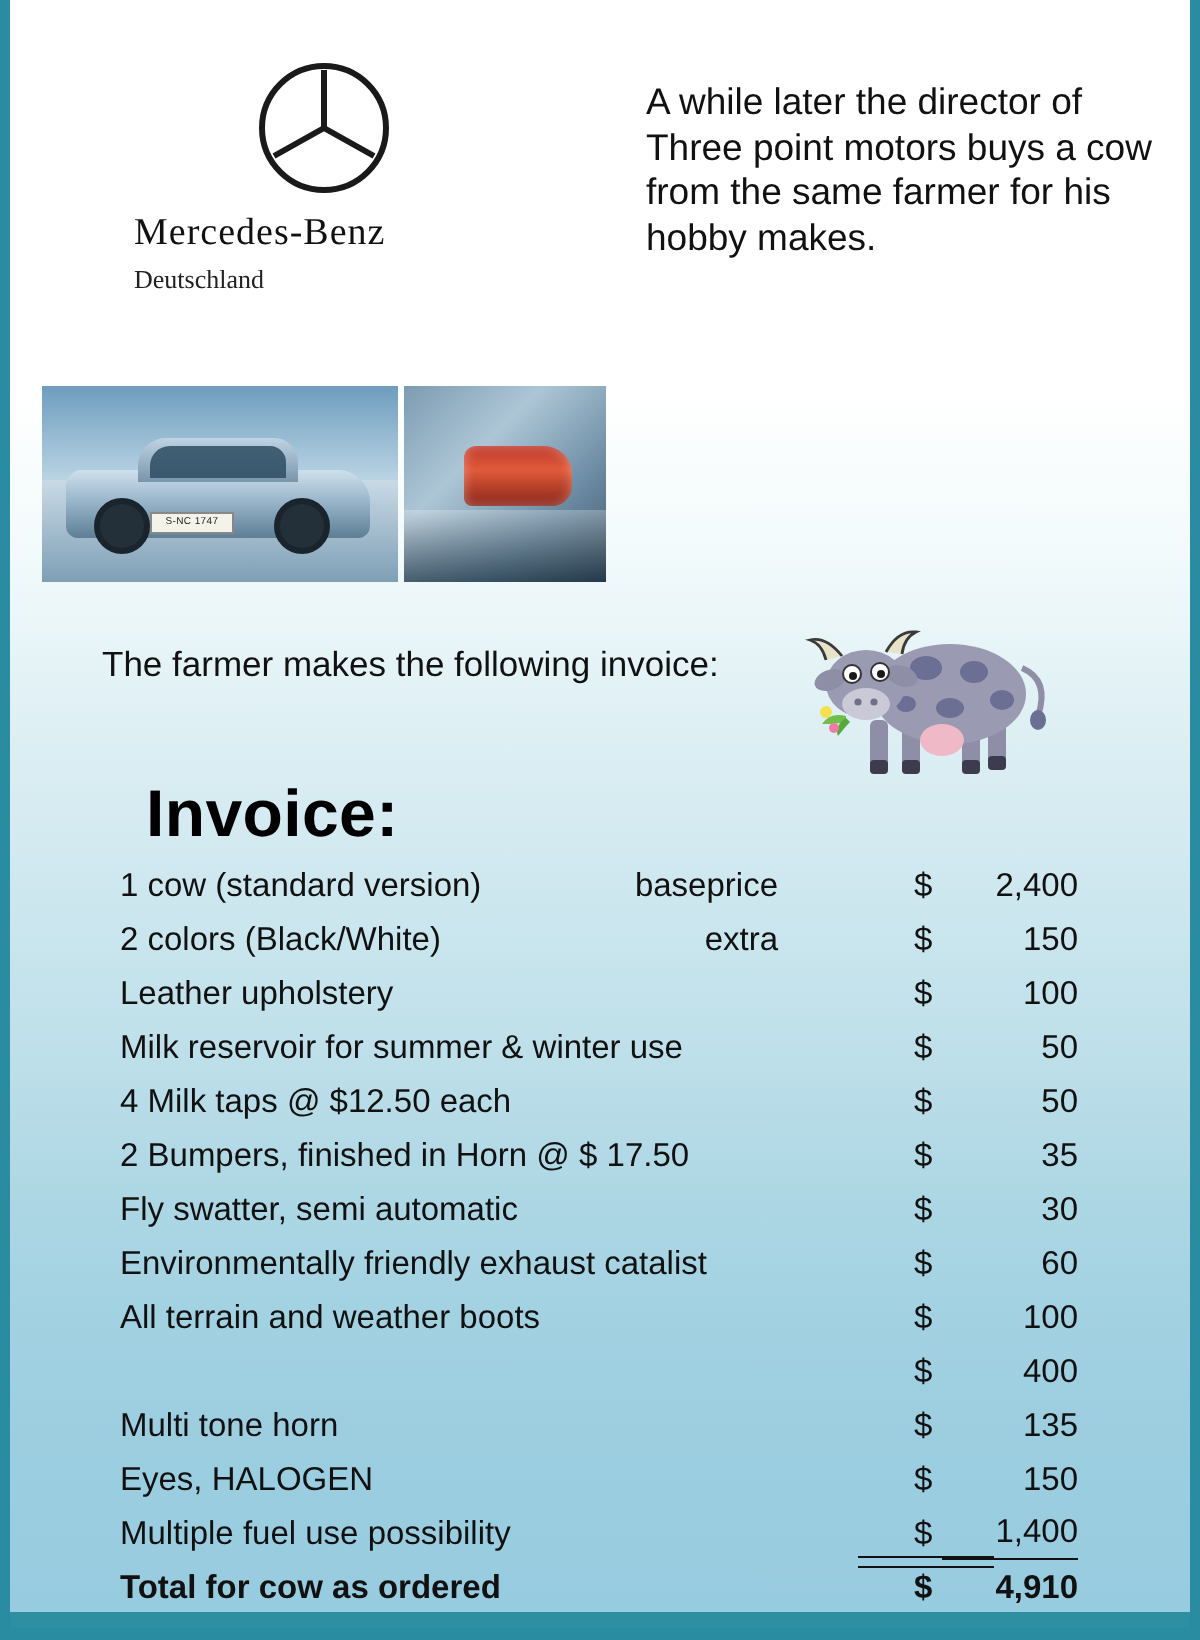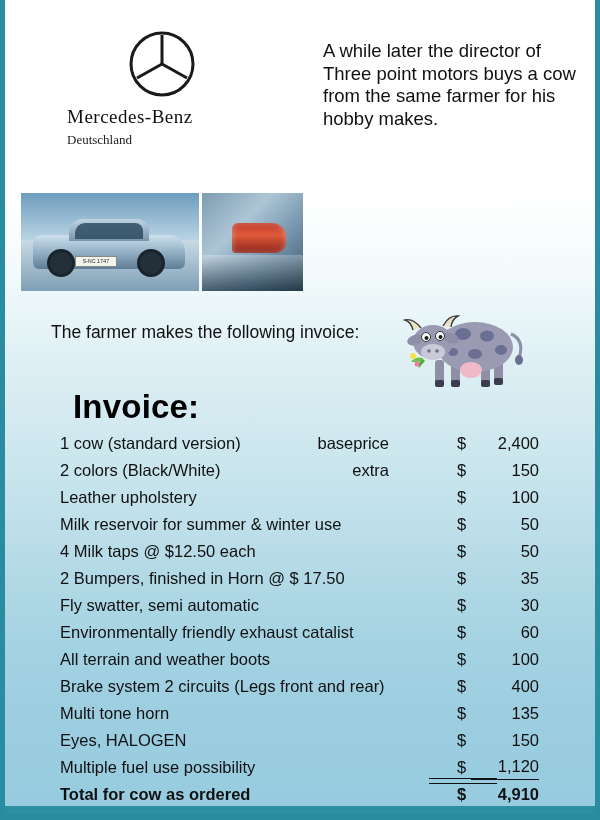--- a/index.html
+++ b/index.html
@@ -408,42 +408,41 @@
       <span class="cur">$</span>
       <span class="amt">60</span>
     </div>
     <div class="row">
       <span class="desc">All terrain and weather boots</span>
       <span class="tag"></span>
       <span class="cur">$</span>
       <span class="amt">100</span>
     </div>
     <div class="row">
-      <span class="desc"> Brake system 2 circuits (Legs front and rear)</span>
       <span class="tag"></span>
       <span class="cur">$</span>
       <span class="amt">400</span>
     </div>
     <div class="row">
       <span class="desc">Multi tone horn</span>
       <span class="tag"></span>
       <span class="cur">$</span>
       <span class="amt">135</span>
     </div>
     <div class="row">
       <span class="desc">Eyes, HALOGEN</span>
       <span class="tag"></span>
       <span class="cur">$</span>
       <span class="amt">150</span>
     </div>
     <div class="row underline-amt">
       <span class="desc">Multiple fuel use possibility</span>
       <span class="tag"></span>
       <span class="cur">$</span>
-      <span class="amt">1,120</span>
+      <span class="amt">1,400</span>
     </div>
     <div class="row total">
       <span class="desc">Total for cow  as ordered</span>
       <span class="cur">$</span>
       <span class="amt">4,910</span>
     </div>
   </div>
 
   <div class="total-rules"></div>
 

